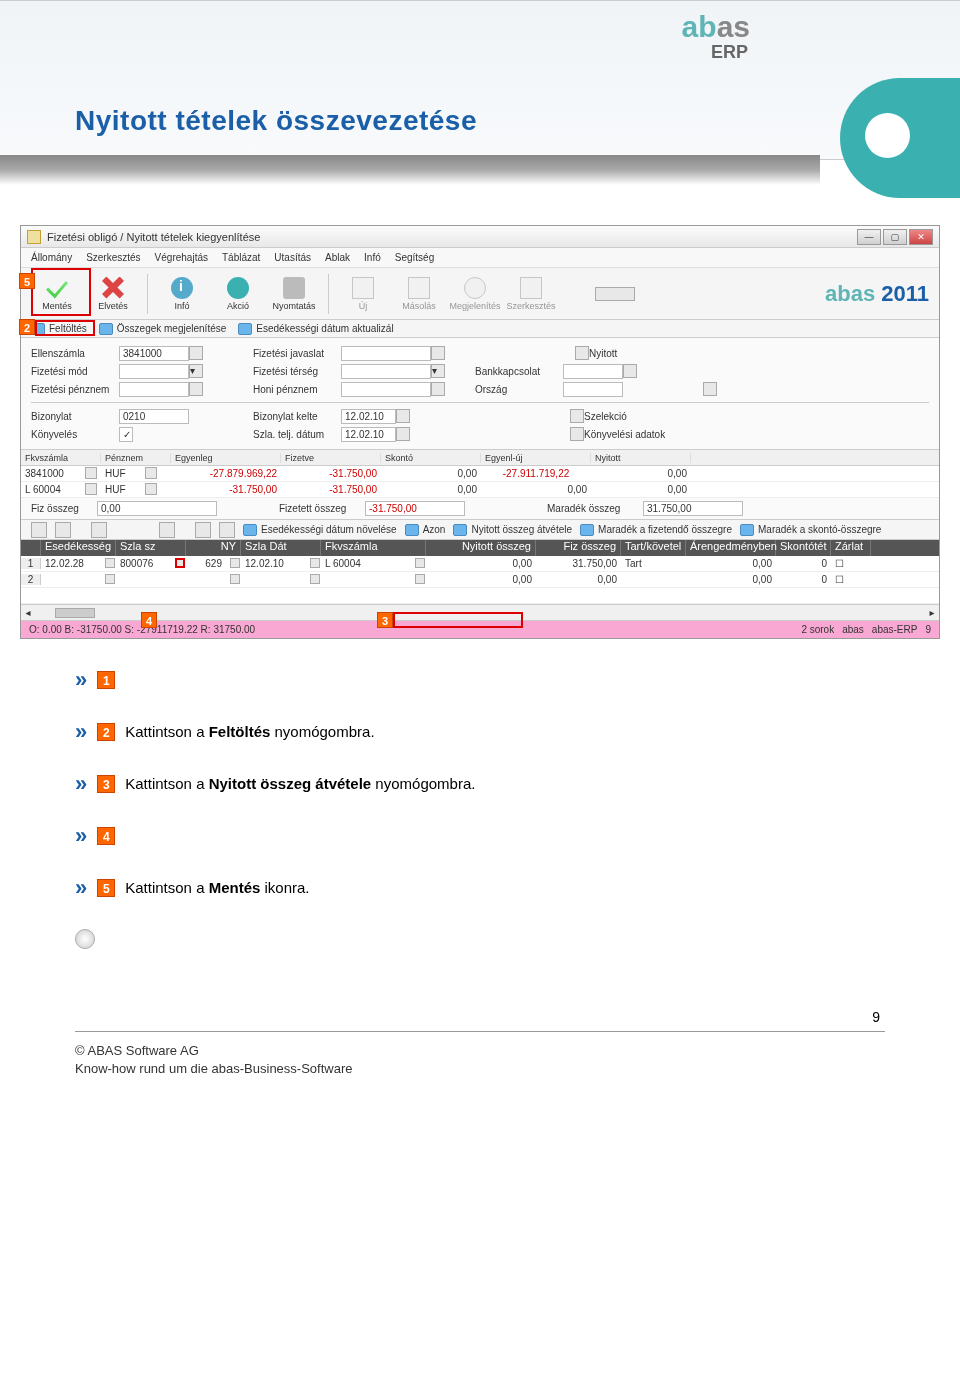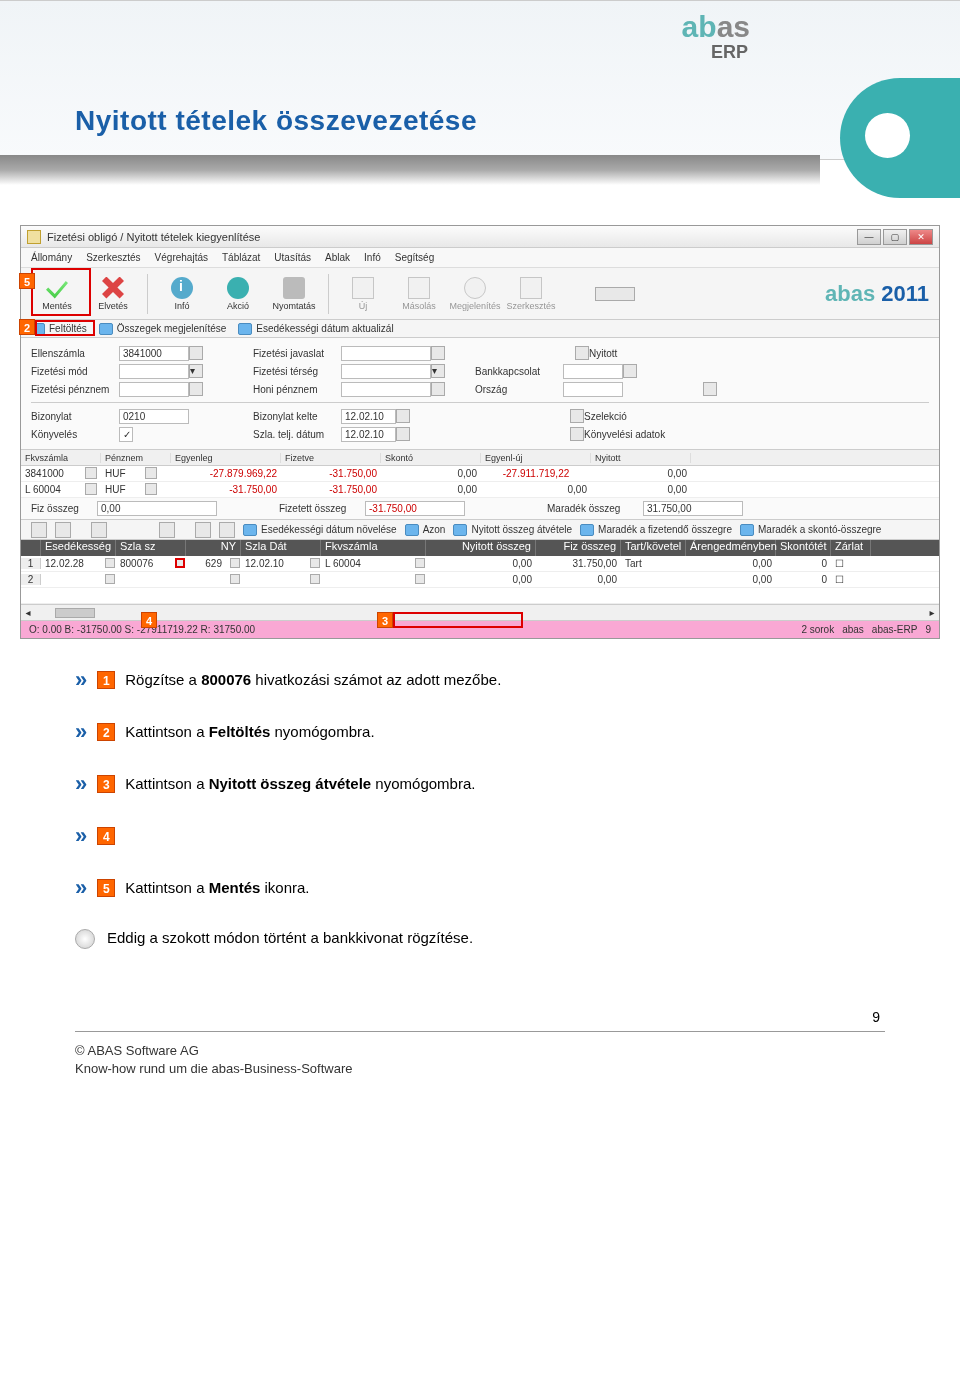--- a/index.html
+++ b/index.html
@@ -405,23 +405,20 @@
       <span>abas-ERP</span>
       <span>9</span>
     </div>
   </div>
 </div>
 
 <div class="instructions">
   <div class="inst-item">
     <span class="chevron">»</span>
     <span class="num-badge">1</span>
-    <span class="inst-text">
-      <span>Rögzítse a </span><b>800076</b><span> hivatkozási számot az adott mezőbe.</span>
-    </span>
   </div>
   <div class="inst-item">
     <span class="chevron">»</span>
     <span class="num-badge">2</span>
     <span class="inst-text">
       <span>Kattintson a </span><b>Feltöltés</b><span> nyomógombra.</span>
     </span>
   </div>
   <div class="inst-item">
     <span class="chevron">»</span>
@@ -437,21 +434,20 @@
   <div class="inst-item">
     <span class="chevron">»</span>
     <span class="num-badge">5</span>
     <span class="inst-text">
       <span>Kattintson  a </span><b>Mentés</b><span> ikonra.</span>
     </span>
   </div>
 
   <div class="note-item">
     <span class="note-icon"></span>
-    <span>Eddig  a  szokott  módon  történt  a  bankkivonat  rögzítése.</span>
   </div>
 </div>
 
 <div class="page-num">9</div>
 <hr class="footer-hr">
 <div class="footer">
   <div>©  ABAS  Software  AG</div>
   <div>Know-how  rund  um  die  abas-Business-Software</div>
 </div>
 

